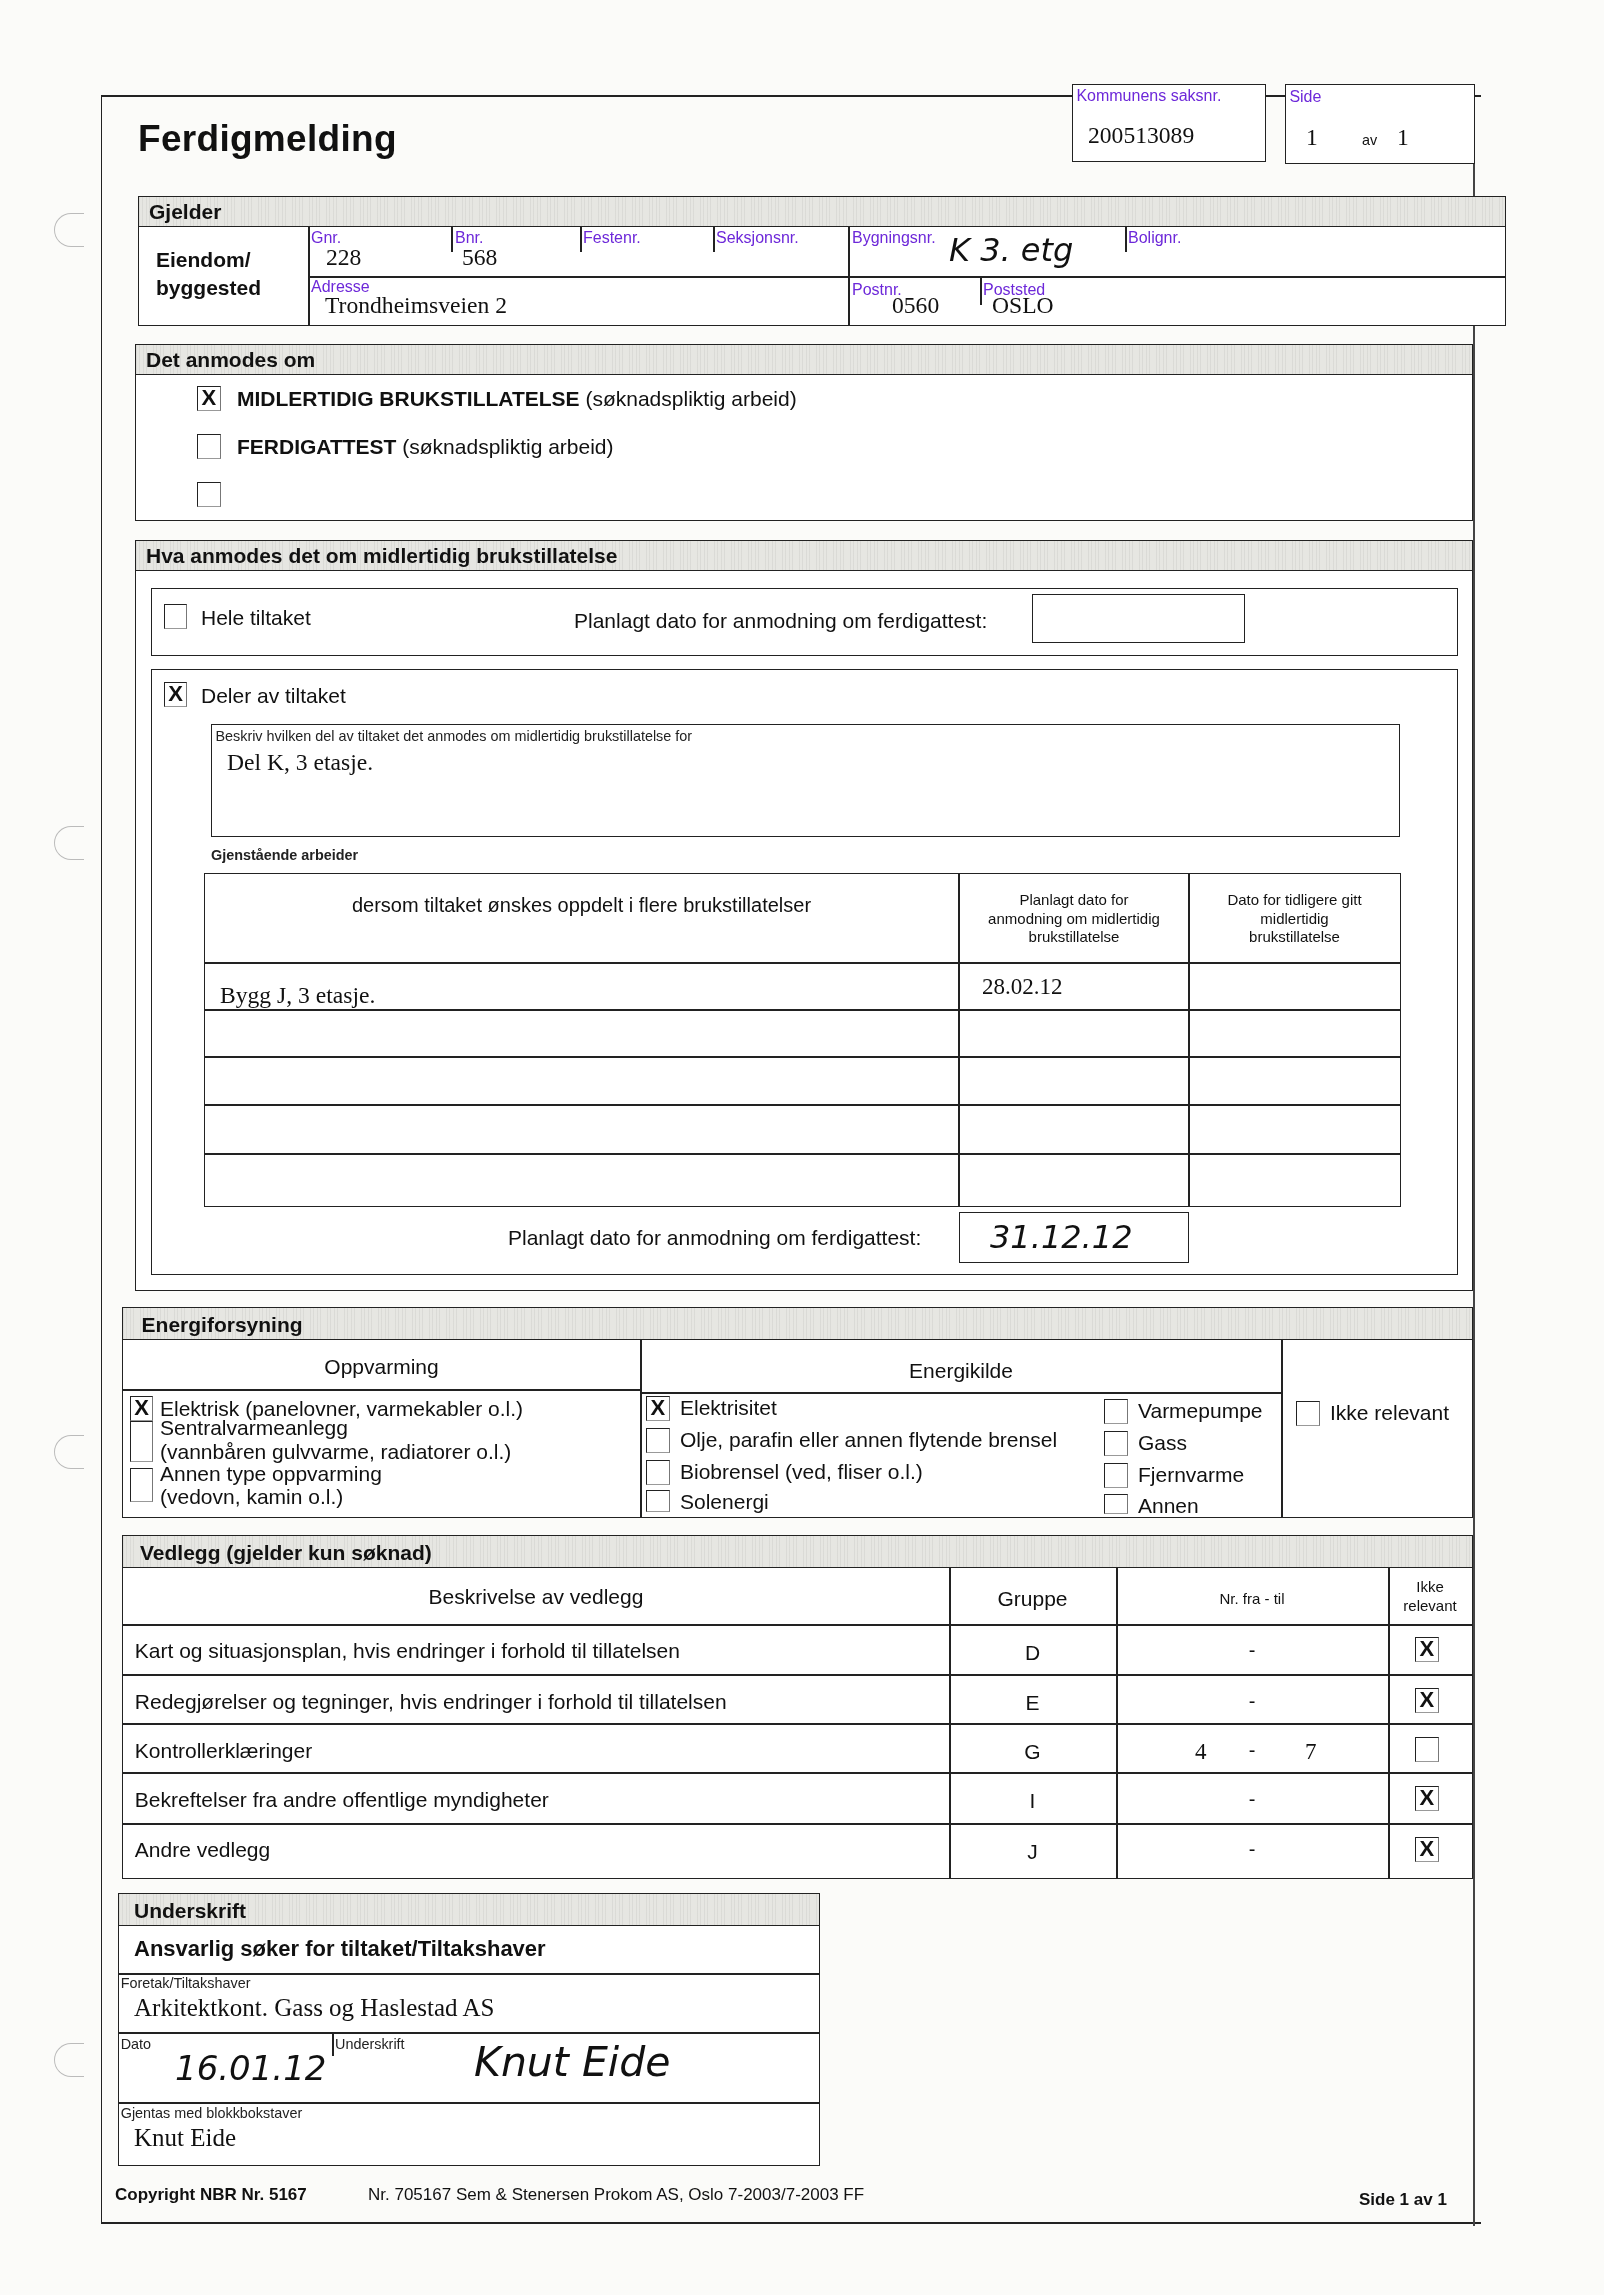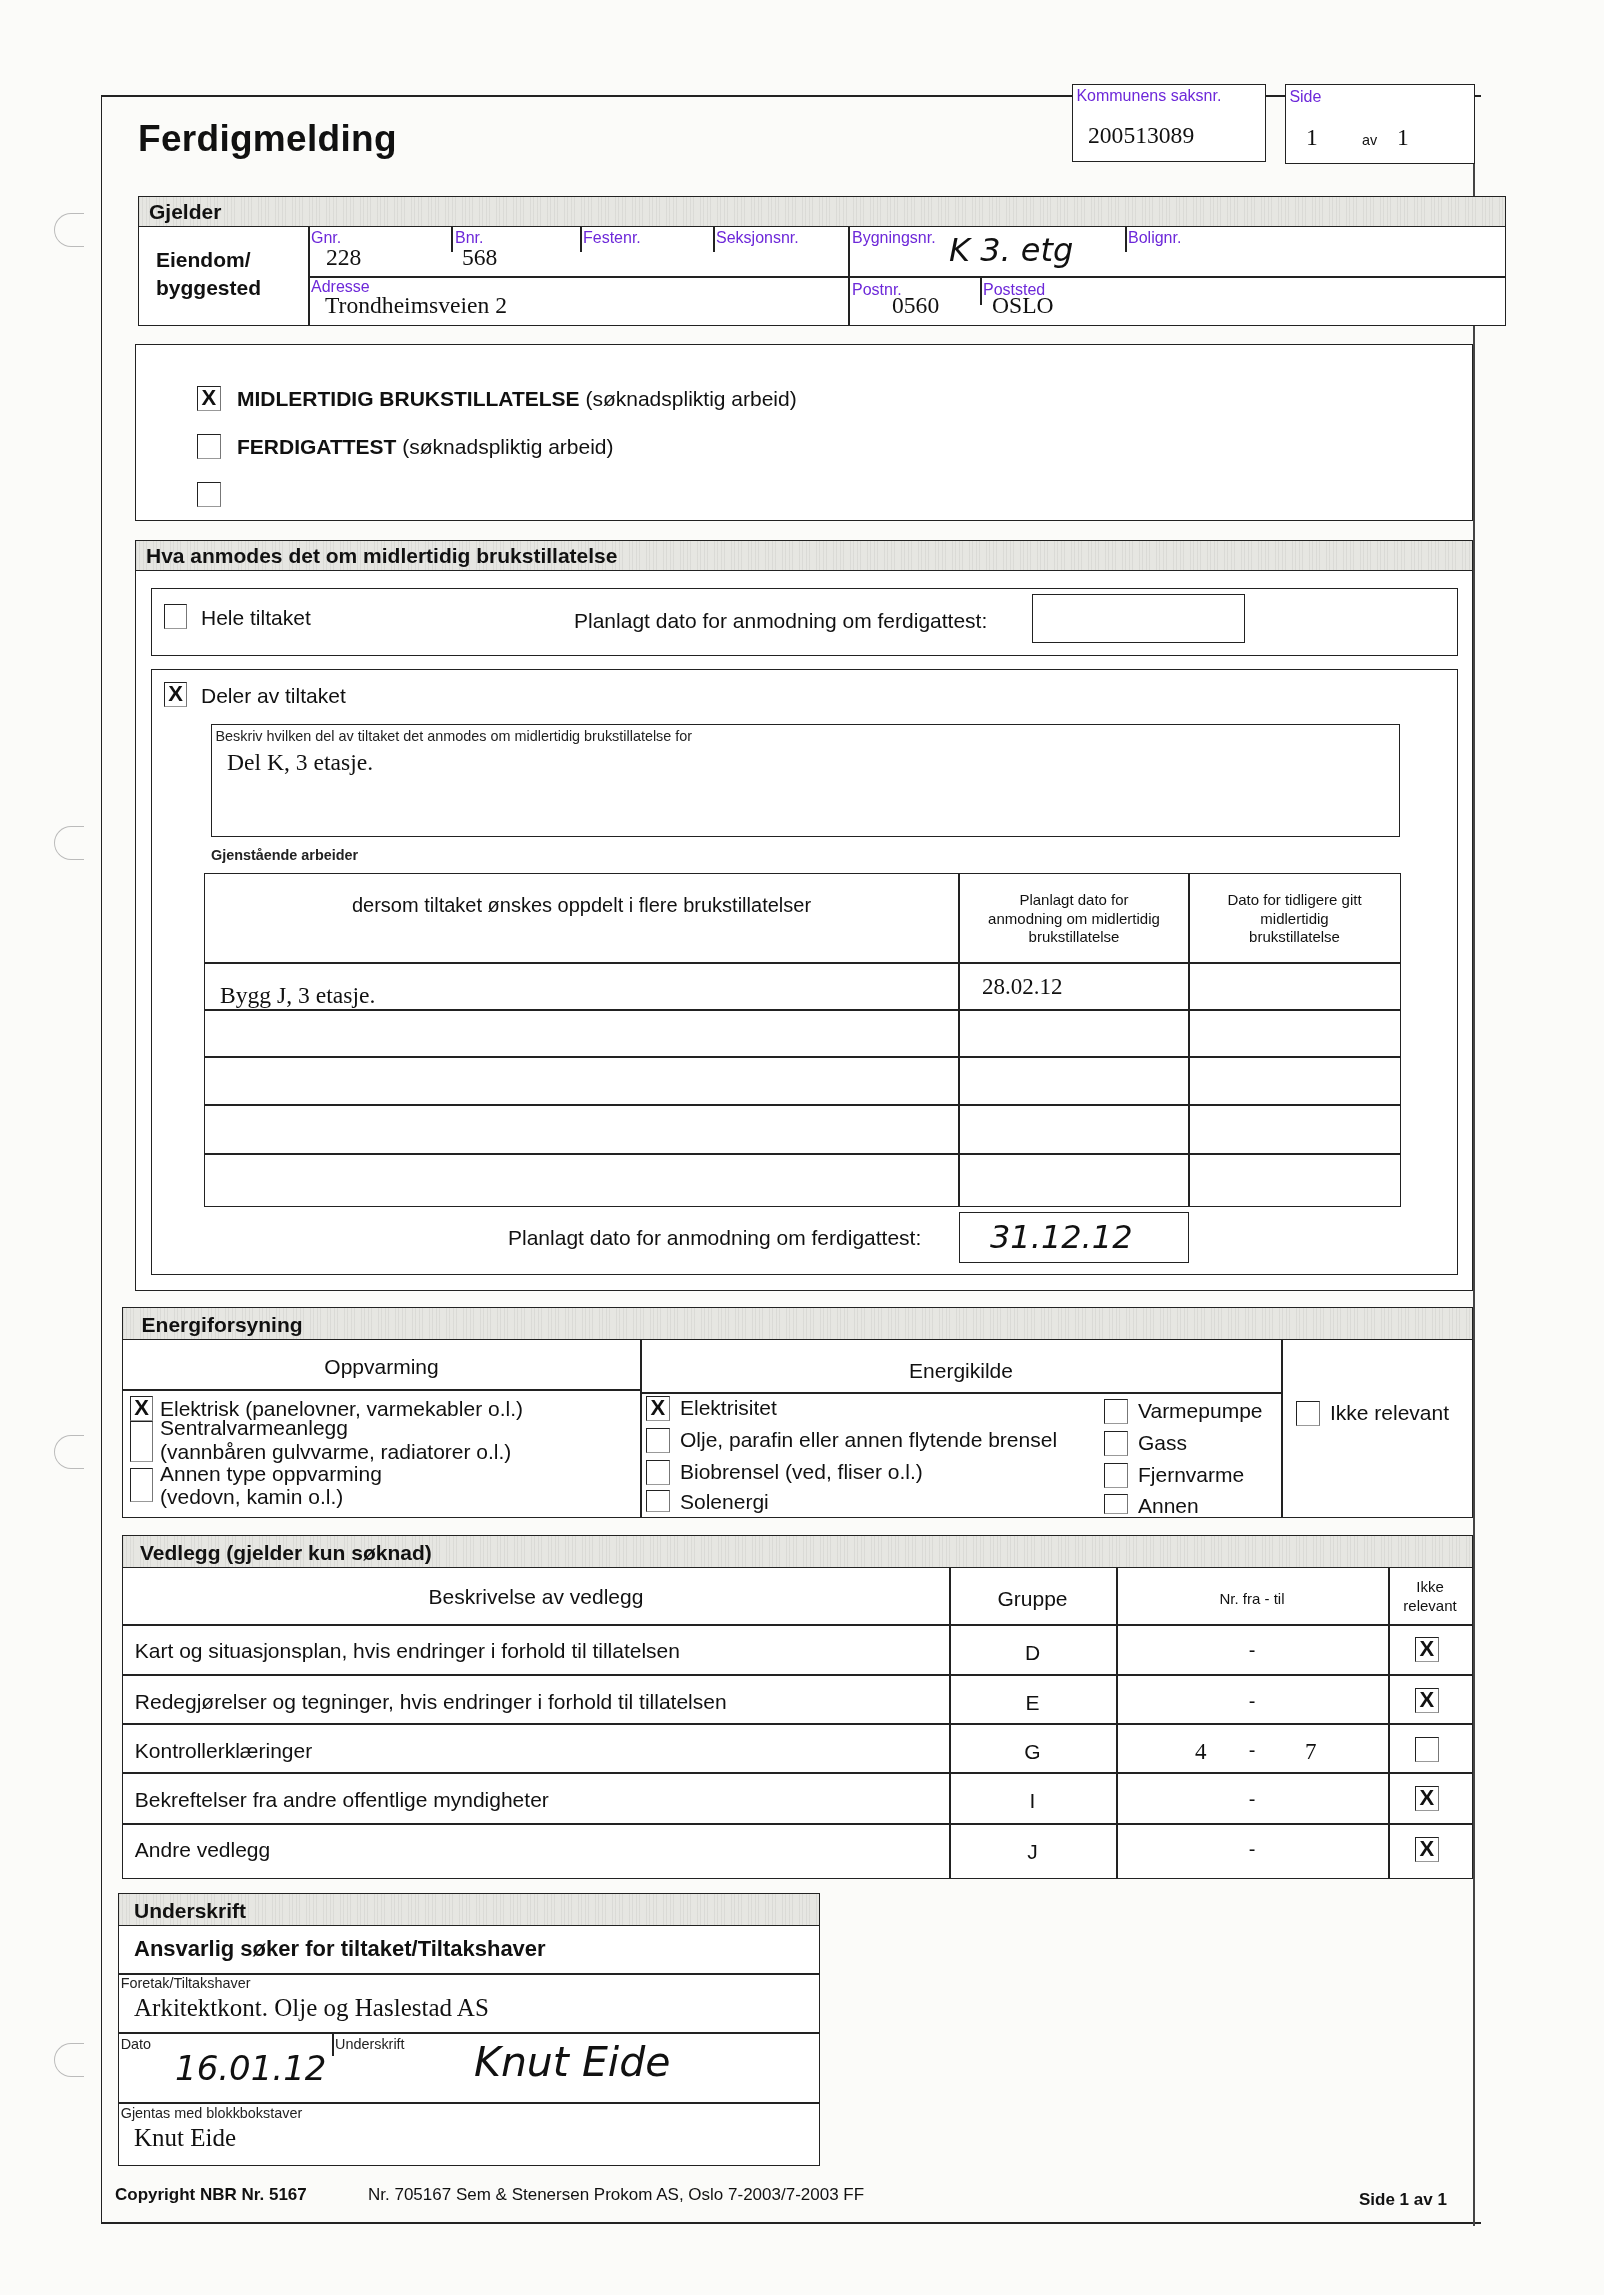--- a/index.html
+++ b/index.html
@@ -78,20 +78,23 @@
   <div class="abs lbl" style="left:172px;top:81px;">Adresse</div>
   <div class="abs serif" style="left:186px;top:95px;font-size:23.6px;">Trondheimsveien 2</div>
   <div class="abs lbl" style="left:713px;top:84px;">Postnr.</div>
   <div class="abs serif" style="left:753px;top:95px;font-size:23.6px;">0560</div>
   <div class="vline" style="left:841px;top:81px;height:27px;"></div>
   <div class="abs lbl" style="left:844px;top:84px;">Poststed</div>
   <div class="abs serif" style="left:853px;top:95px;font-size:23.6px;">OSLO</div>
 </div>
 
 <div class="section" style="left:135px;top:344px;width:1338px;height:177px;">
+  <div class="shead" style="height:30px;">
+      <span style="top:3.4px">Det anmodes om</span>
+    </div>
   <div class="cb" style="left:61px;top:41px;">X</div>
   <div class="cbtext" style="left:101px;top:42px;"><span class="b">MIDLERTIDIG BRUKSTILLATELSE</span><span> (søknadspliktig arbeid)</span></div>
   <div class="cb" style="left:61px;top:89px;"></div>
   <div class="cbtext" style="left:101px;top:90px;"><span class="b">FERDIGATTEST</span><span> (søknadspliktig arbeid)</span></div>
   <div class="cb" style="left:61px;top:137px;"></div>
 </div>
 
 <div class="section" style="left:135px;top:540px;width:1338px;height:751px;">
   <div class="shead" style="height:30px;">
       <span style="top:3.4px">Hva anmodes det om midlertidig brukstillatelse</span>
@@ -251,21 +254,21 @@
     </div>
 </div>
 
 <div class="section" style="left:118px;top:1893px;width:702px;height:273px;">
   <div class="shead" style="height:32px;">
       <span style="left:15px;top:5px">Underskrift</span>
     </div>
   <div class="abs b" style="left:15px;top:42px;font-size:22px;">Ansvarlig søker for tiltaket/Tiltakshaver</div>
   <div class="hline" style="left:0;right:0;top:79px;"></div>
   <div class="abs tiny" style="left:1.7px;top:81px;">Foretak/Tiltakshaver</div>
-  <div class="abs serif" style="left:15px;top:100px;font-size:25px;">Arkitektkont. Olje og Haslestad AS</div>
+  <div class="abs serif" style="left:15px;top:100px;font-size:25px;">Arkitektkont. Gass og Haslestad AS</div>
   <div class="hline" style="left:0;right:0;top:138px;"></div>
   <div class="abs tiny" style="left:1.7px;top:142px;">Dato</div>
   <div class="abs hand" style="left:56px;top:154px;font-size:34px;">16.01.12</div>
   <div class="vline" style="left:213px;top:140px;height:22px;"></div>
   <div class="abs tiny" style="left:216px;top:142px;">Underskrift</div>
   <div class="abs hand" style="left:355px;top:144px;font-size:41px;">Knut Eide</div>
   <div class="hline" style="left:0;right:0;top:208px;"></div>
   <div class="abs tiny" style="left:1.7px;top:211px;">Gjentas med blokkbokstaver</div>
   <div class="abs serif" style="left:15px;top:230px;font-size:25px;">Knut Eide</div>
 </div>

